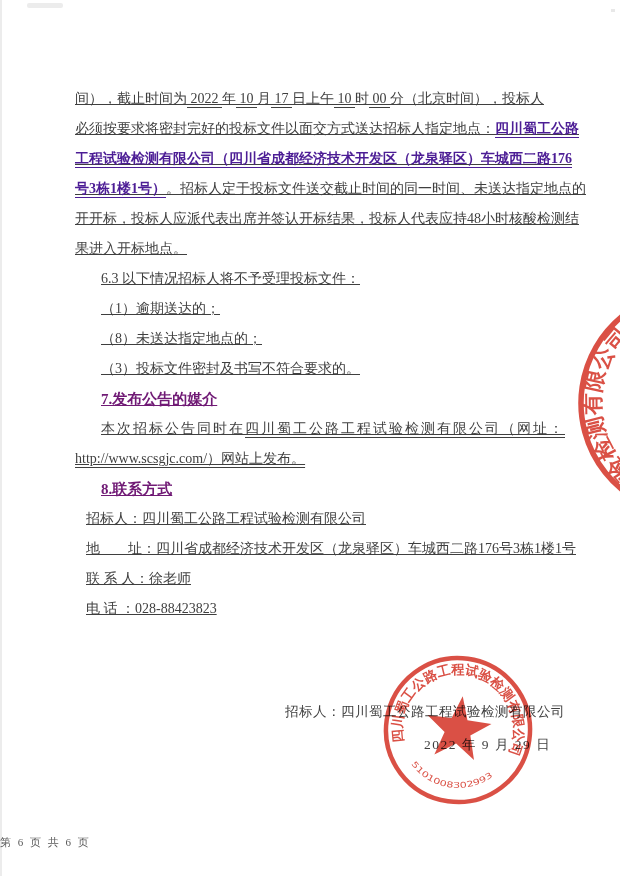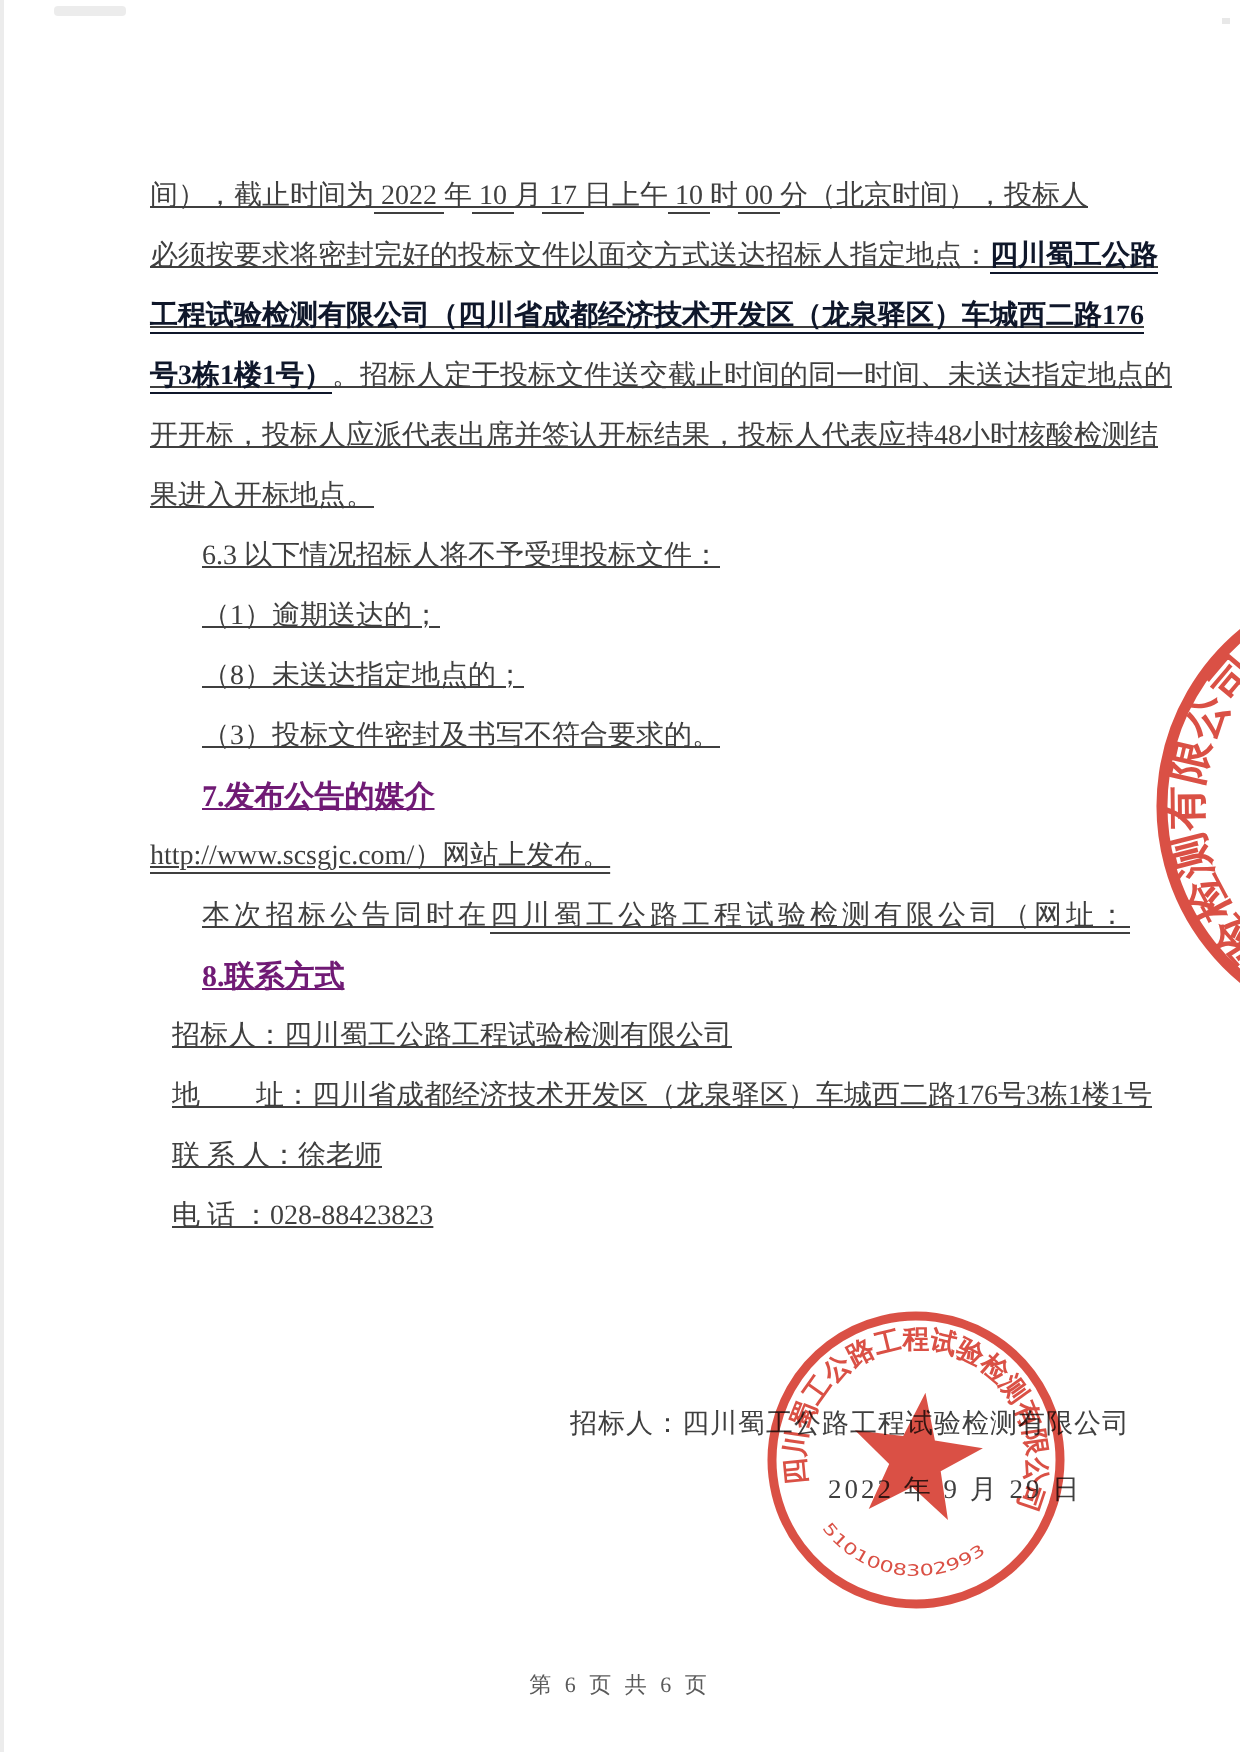--- a/index.html
+++ b/index.html
@@ -14,32 +14,32 @@
   .content{
     position:absolute;left:75px;top:84px;width:478px;
     color:#3f3f3f;font-size:14px;
   }
   .ln{height:30px;line-height:30px;white-space:nowrap;text-decoration:underline;}
   .indent{padding-left:26px;}
   .indent-sm{padding-left:11px;}
   .heading{font-weight:bold;color:#701a75;font-size:15px;}
   .spaced{letter-spacing:2px;}
   .content span.u{text-decoration:underline;text-underline-offset:4px;}
-  .content span.b{font-weight:bold;color:#0f172a;}
+  .content span.b{font-weight:bold;color:#4c1d95;}
 
   .sig-line{
     position:absolute;left:285px;top:703px;font-size:13.5px;color:#3f3f3f;
     white-space:nowrap;letter-spacing:.5px;
   }
   .sig-date{
-    position:absolute;left:414px;top:736px;font-size:13.5px;color:#3f3f3f;
+    position:absolute;left:424px;top:736px;font-size:13.5px;color:#3f3f3f;
     white-space:nowrap;letter-spacing:1.5px;
   }
   .footer{
-    position:absolute;left:0;top:835px;width:100%;text-align:center;
+    position:absolute;left:0;top:835px;width:100%;
     font-size:11px;color:#5a5a5a;letter-spacing:2px;
   }
   .seal{position:absolute;mix-blend-mode:multiply;opacity:.88;}
   .seal-main{left:370px;top:642px;}
   .seal-partial{left:560px;top:268px;}
 </style>
 </head>
 <body>
 
 <div class="page">
@@ -52,22 +52,22 @@
       <div class="ln"><span>必须按要求将密封完好的投标文件以面交方式送达招标人指定地点：</span><span class="u b">四川蜀工公路</span></div>
       <div class="ln"><span class="u b">工程试验检测有限公司（四川省成都经济技术开发区（龙泉驿区）车城西二路176</span></div>
       <div class="ln"><span class="u b">号3栋1楼1号）</span><span>。招标人定于投标文件送交截止时间的同一时间、未送达指定地点的</span></div>
       <div class="ln"><span>开开标，投标人应派代表出席并签认开标结果，投标人代表应持48小时核酸检测结</span></div>
       <div class="ln"><span>果进入开标地点。</span></div>
       <div class="ln indent"><span>6.3 以下情况招标人将不予受理投标文件：</span></div>
       <div class="ln indent"><span>（1）逾期送达的；</span></div>
       <div class="ln indent"><span>（8）未送达指定地点的；</span></div>
       <div class="ln indent"><span>（3）投标文件密封及书写不符合要求的。</span></div>
       <div class="ln indent heading"><span>7.发布公告的媒介</span></div>
+      <div class="ln indent spaced"><span>本次招标公告同时在</span><span class="u">四川蜀工公路工程试验检测有限公司（网址：</span></div>
       <div class="ln"><span class="u">http://www.scsgjc.com/）网站上发布。</span></div>
-      <div class="ln indent spaced"><span>本次招标公告同时在</span><span class="u">四川蜀工公路工程试验检测有限公司（网址：</span></div>
       <div class="ln indent heading"><span>8.联系方式</span></div>
       <div class="ln indent-sm"><span>招标人：四川蜀工公路工程试验检测有限公司</span></div>
       <div class="ln indent-sm"><span>地　　址：四川省成都经济技术开发区（龙泉驿区）车城西二路176号3栋1楼1号</span></div>
       <div class="ln indent-sm"><span>联 系 人：徐老师</span></div>
       <div class="ln indent-sm"><span>电 话 ：028-88423823</span></div>
     </div>
 
   <div class="sig-line">招标人：四川蜀工公路工程试验检测有限公司</div>
   <div class="sig-date">2022 年 9 月 29 日</div>
 

